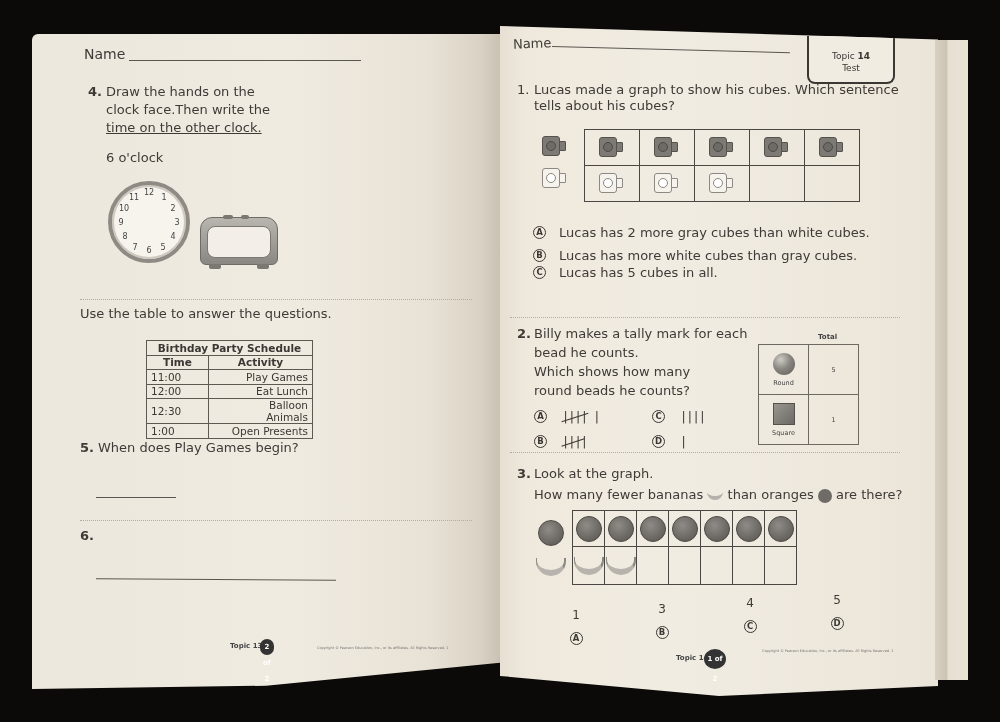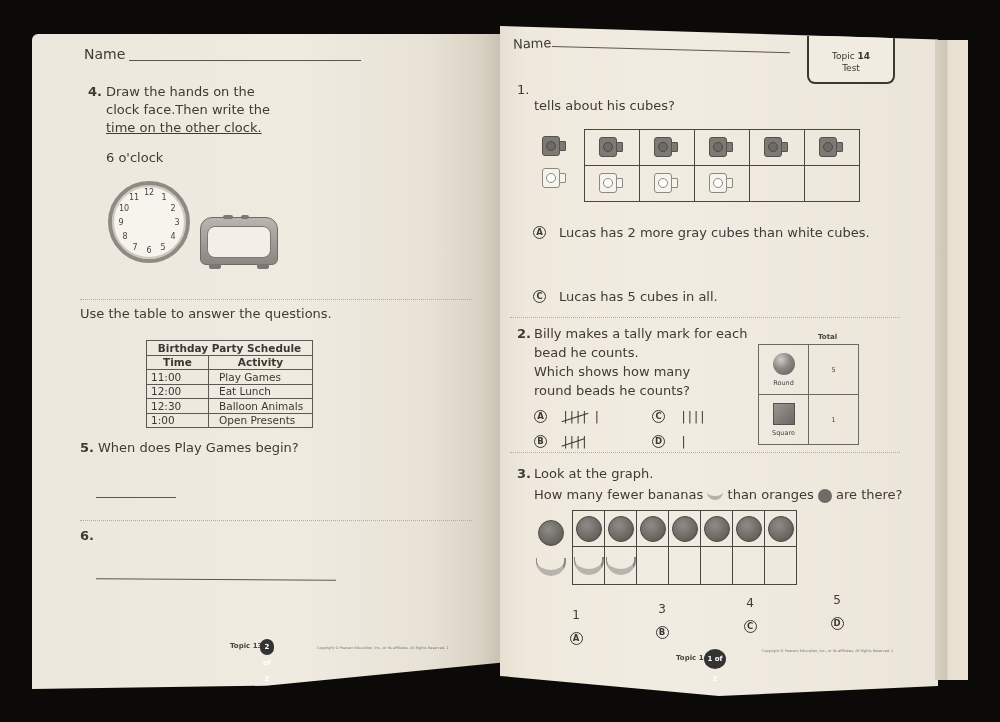--- a/index.html
+++ b/index.html
@@ -46,21 +46,21 @@
     background: #f3efe8; border-radius: 8px; border: 1px solid #7b7772;
   }
   .digital-clock .btn { position: absolute; top: -3px; height: 4px; background: #7b7772; border-radius: 2px; }
   .digital-clock .foot { position: absolute; bottom: -5px; width: 12px; height: 5px; background: #7b7772; border-radius: 0 0 2px 2px; }
 
   
   table.sched { position: absolute; left: 114px; top: 306px; border-collapse: collapse; font-size: 10.5px; color: #3b3733; }
   table.sched td, table.sched th { border: 1.5px solid #5d5852; padding: 0 4px; height: 14.5px; line-height: 12px; }
   table.sched th { font-weight: bold; text-align: center; }
   table.sched td.time { width: 62px; }
-  table.sched td.act { width: 104px; padding-left: 10px; }
+  table.sched td.act { width: 104px; padding-left: 18px; text-align: right; }
 
   
   .topic-label { font-size: 7px; font-weight: bold; color: #444; }
   .page-badge {
     position: absolute; width: 14px; height: 16px; border-radius: 8px;
     background: #333; color: #fff; font-size: 7px; font-weight: bold; text-align: center; line-height: 16px;
   }
   .copyright { font-size: 3.5px; color: #777; white-space: nowrap; }
 
   
@@ -192,20 +192,21 @@
   <span class="abs txt" style="left:13px;top:10px;font-size:13px;transform:rotate(-2deg);">Name</span>
   <div class="rule-line" style="left:52px;top:20px;width:238px;transform:rotate(1.5deg);transform-origin:left;"></div>
 
   <div class="topic-tab">
     <span>Topic</span>
     <b>14</b><br>
     <span>Test</span>
   </div>
 
   <span class="abs txt" style="left:17px;top:56px;">1.</span>
+  <span class="abs txt" style="left:34px;top:56px;">Lucas made a graph to show his cubes. Which sentence</span>
   <span class="abs txt" style="left:34px;top:72px;">tells about his cubes?</span>
 
   <div class="abs" style="left:42px;top:110px;">
     <div class="cube gray">
         <div class="body"></div>
         <div class="knob"></div>
         <div class="hole"></div>
       </div>
   </div>
   <div class="abs" style="left:42px;top:142px;">
@@ -279,21 +280,25 @@
       <td></td>
       <td></td>
     </tr>
   </tbody>
     </table>
 
   <div class="abs" style="left:33px;top:196px;">
     <span class="choice-circle">A</span>
     <span class="txt" style="margin-left:8px;">Lucas has 2 more gray cubes than white cubes.</span>
   </div>
-  <div class="abs" style="left:33px;top:260px;">
+  <div class="abs" style="left:33px;top:219px;">
+    <span class="choice-circle">B</span>
+    <span class="txt" style="margin-left:8px;">Lucas has more white cubes than gray cubes.</span>
+  </div>
+  <div class="abs" style="left:33px;top:236px;">
     <span class="choice-circle">C</span>
     <span class="txt" style="margin-left:8px;">Lucas has 5 cubes in all.</span>
   </div>
 
   <div class="dotted" style="left:10px;top:291px;width:390px;"></div>
 
   <span class="abs txt qnum" style="left:17px;top:300px;">2.</span>
   <span class="abs txt" style="left:34px;top:300px;">Billy makes a tally mark for each</span>
   <span class="abs txt" style="left:34px;top:319px;">bead he counts.</span>
   <span class="abs txt" style="left:34px;top:338px;">Which shows how many</span>

